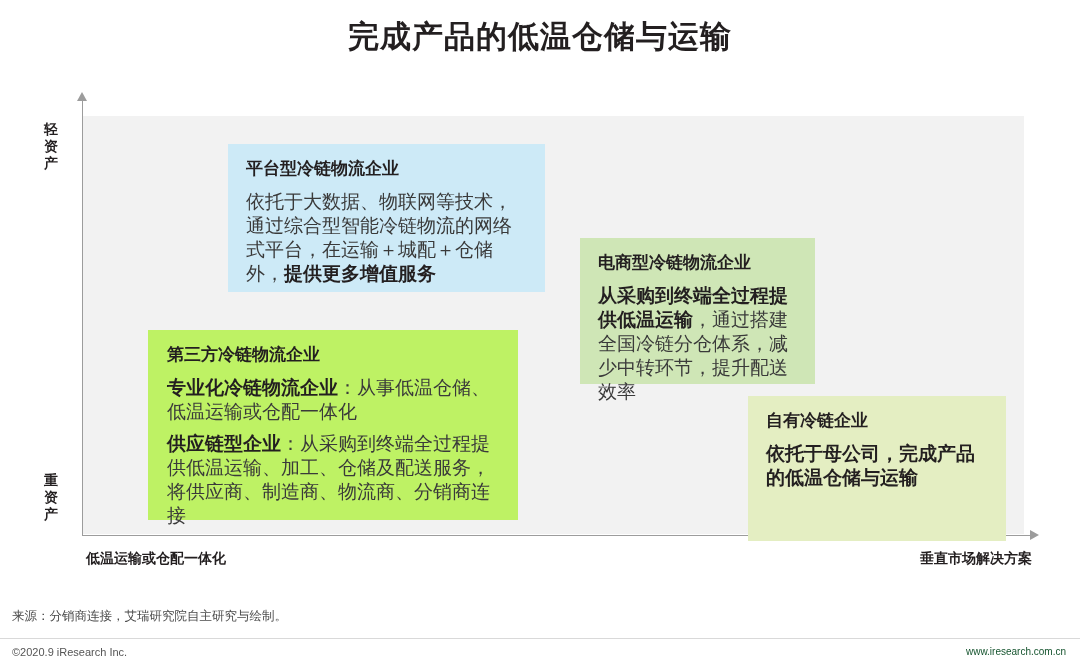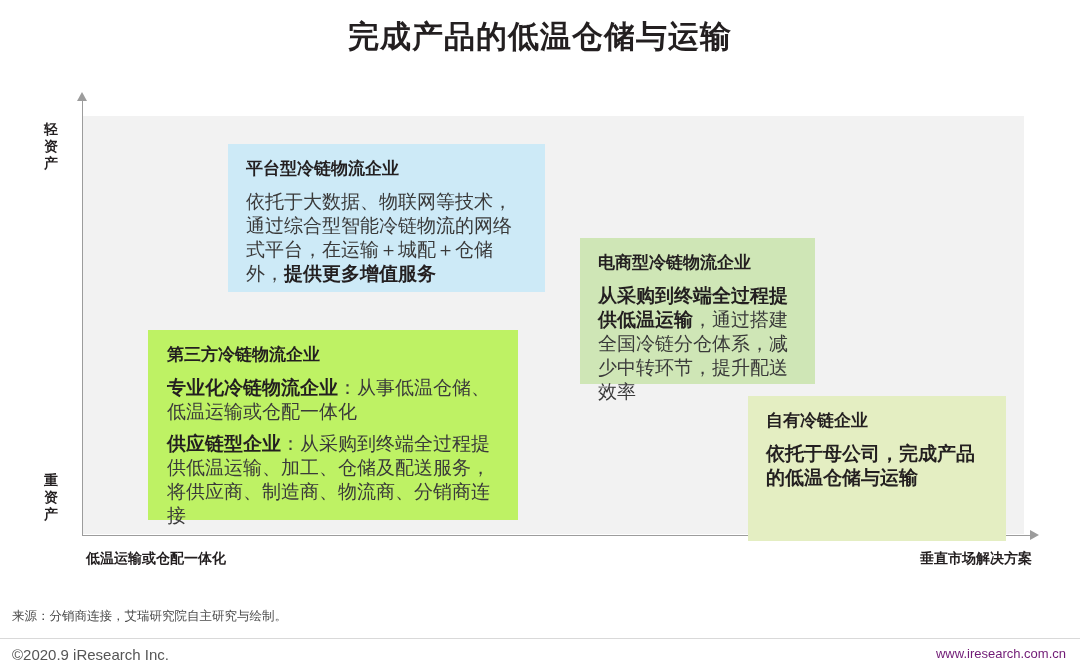--- a/index.html
+++ b/index.html
@@ -155,29 +155,29 @@
     left: 0;
     top: 638px;
     width: 1080px;
     height: 31px;
     border-top: 1px solid #d9d9d9;
   }
   .copyright {
     position: absolute;
     left: 12px;
     top: 646px;
-    font-size: 15px;
+    font-size: 11px;
     color: #555555;
   }
   .website {
     position: absolute;
     right: 14px;
     top: 646px;
-    font-size: 13px;
-    color: #701a75;
+    font-size: 10px;
+    color: #14532d;
   }
 </style>
 </head>
 <body>
 
 <div class="title">完成产品的低温仓储与运输</div>
 
 <div class="plot-bg"></div>
 
 <div class="y-axis"></div>

